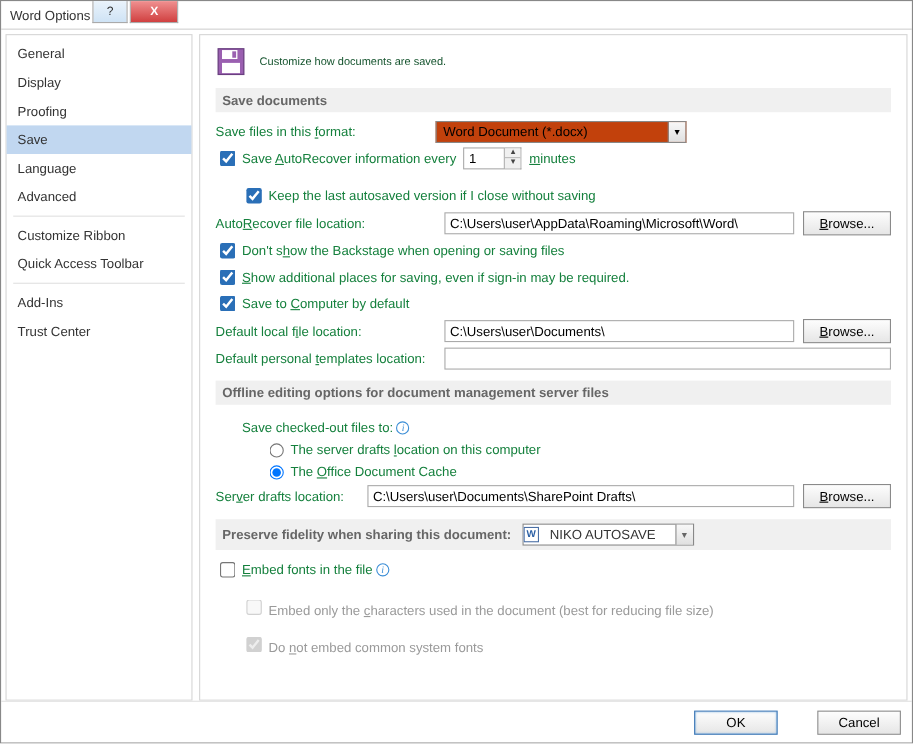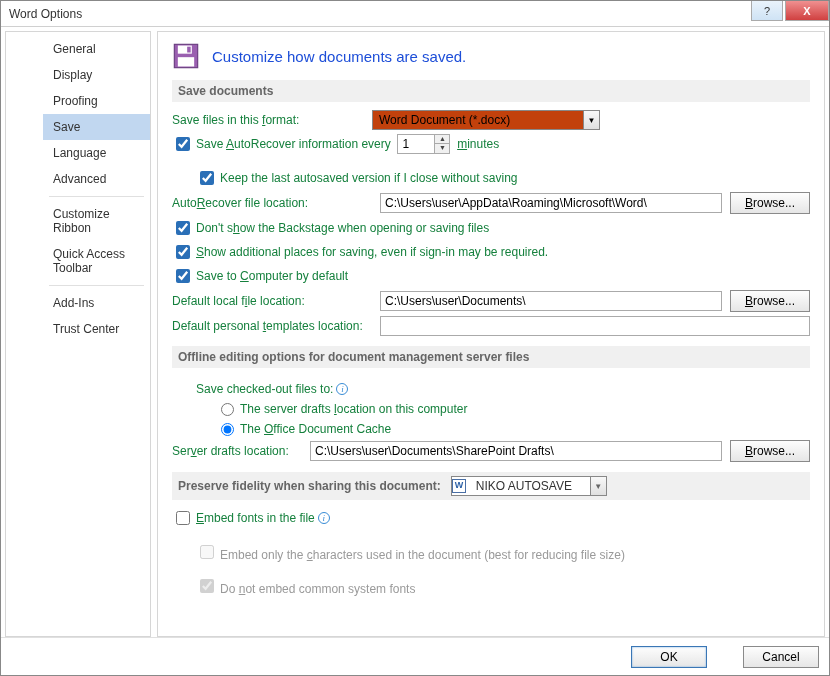--- a/index.html
+++ b/index.html
@@ -1,35 +1,35 @@
 <!DOCTYPE html>
 <html><head>
 <meta charset="utf-8">
 <style>
   * { box-sizing: border-box; font-family: "Segoe UI", Tahoma, sans-serif; font-size: 12px; }
   html,body { margin:0; padding:0; background:#fff; }
   .window { width:830px; height:676px; border:1px solid #888; position:relative; display:flex; flex-direction:column; background:#fff;}
-  .titlebar { height:26px; display:flex; align-items:center; justify-content:space-between; padding:0 0 0 8px; border-bottom:1px solid #d0d0d0;}
+  .titlebar { height:26px; display:flex; align-items:center; justify-content:flex-start; padding:0 0 0 8px; border-bottom:1px solid #d0d0d0;}
   .titlebar .title { font-size:12px; color:#333;}
   .winbtns { display:flex; align-items:flex-start; height:100%;}
   .winbtn { width:32px; height:20px; border:1px solid #aaa; margin-left:2px; display:flex; align-items:center; justify-content:center; background:linear-gradient(#f8f8f8,#e0e0e0); border-top:none;}
   .winbtn.help { background:linear-gradient(#eaf3fb,#cfe3f5); }
   .winbtn.close { background:linear-gradient(#f09090,#d04040); color:#fff; font-weight:bold; width:44px;}
   .winbtn span { font-size:11px; color:#333;}
   .winbtn.close span { color:#fff;}
   .body { flex:1; display:flex; padding:4px 4px 0 4px; gap:6px; overflow:hidden;}
-  .sidebar { width:146px; border:1px solid #d6d6d6; background:#fff; padding-top:4px;padding-left:37px;}
+  .sidebar { width:170px; border:1px solid #d6d6d6; background:#fff; padding-top:4px;}
   .sidebar-item { padding:6px 10px; color:#333; cursor:pointer;}
   .sidebar-item.selected { background:#c1d7f0;}
   .sidebar-sep { height:1px; background:#e0e0e0; margin:4px 6px;}
   .content { flex:1; border:1px solid #d6d6d6; padding:10px 14px 10px 14px; overflow:auto; position:relative;}
   .hdr { display:flex; align-items:center; gap:12px; margin-bottom:10px;}
   .save-ico { width:28px; height:28px; }
   .save-ico svg { width:28px; height:28px;}
-  .hdr .desc { color:#1d4ed8; font-size:15px;}
+  .hdr .desc { color:#14532d; font-size:10px;}
   .section-title { background:#f0f0f0; color:#666; font-weight:bold; padding:4px 6px; margin:10px 0 8px 0;}
   .row { display:flex; align-items:center; margin:4px 0; flex-wrap:wrap;}
   .label { color:#15803d; }
   .chk { width:14px; height:14px; margin-right:6px; accent-color:#2a6fb7;}
   .radio { margin-right:6px;}
   .indent1 { margin-left:24px;margin-top:14px;}
   .indent2 { margin-left:44px;align-items:flex-end;}
   .txt { border:1px solid #aaa; height:20px; padding:1px 4px; font-size:12px;}
   .wide { flex:1; min-width:200px;}
   .btn { border:1px solid #8a8a8a; background:linear-gradient(#fdfdfd,#e6e6e6); height:22px; padding:0 14px; cursor:pointer;}

